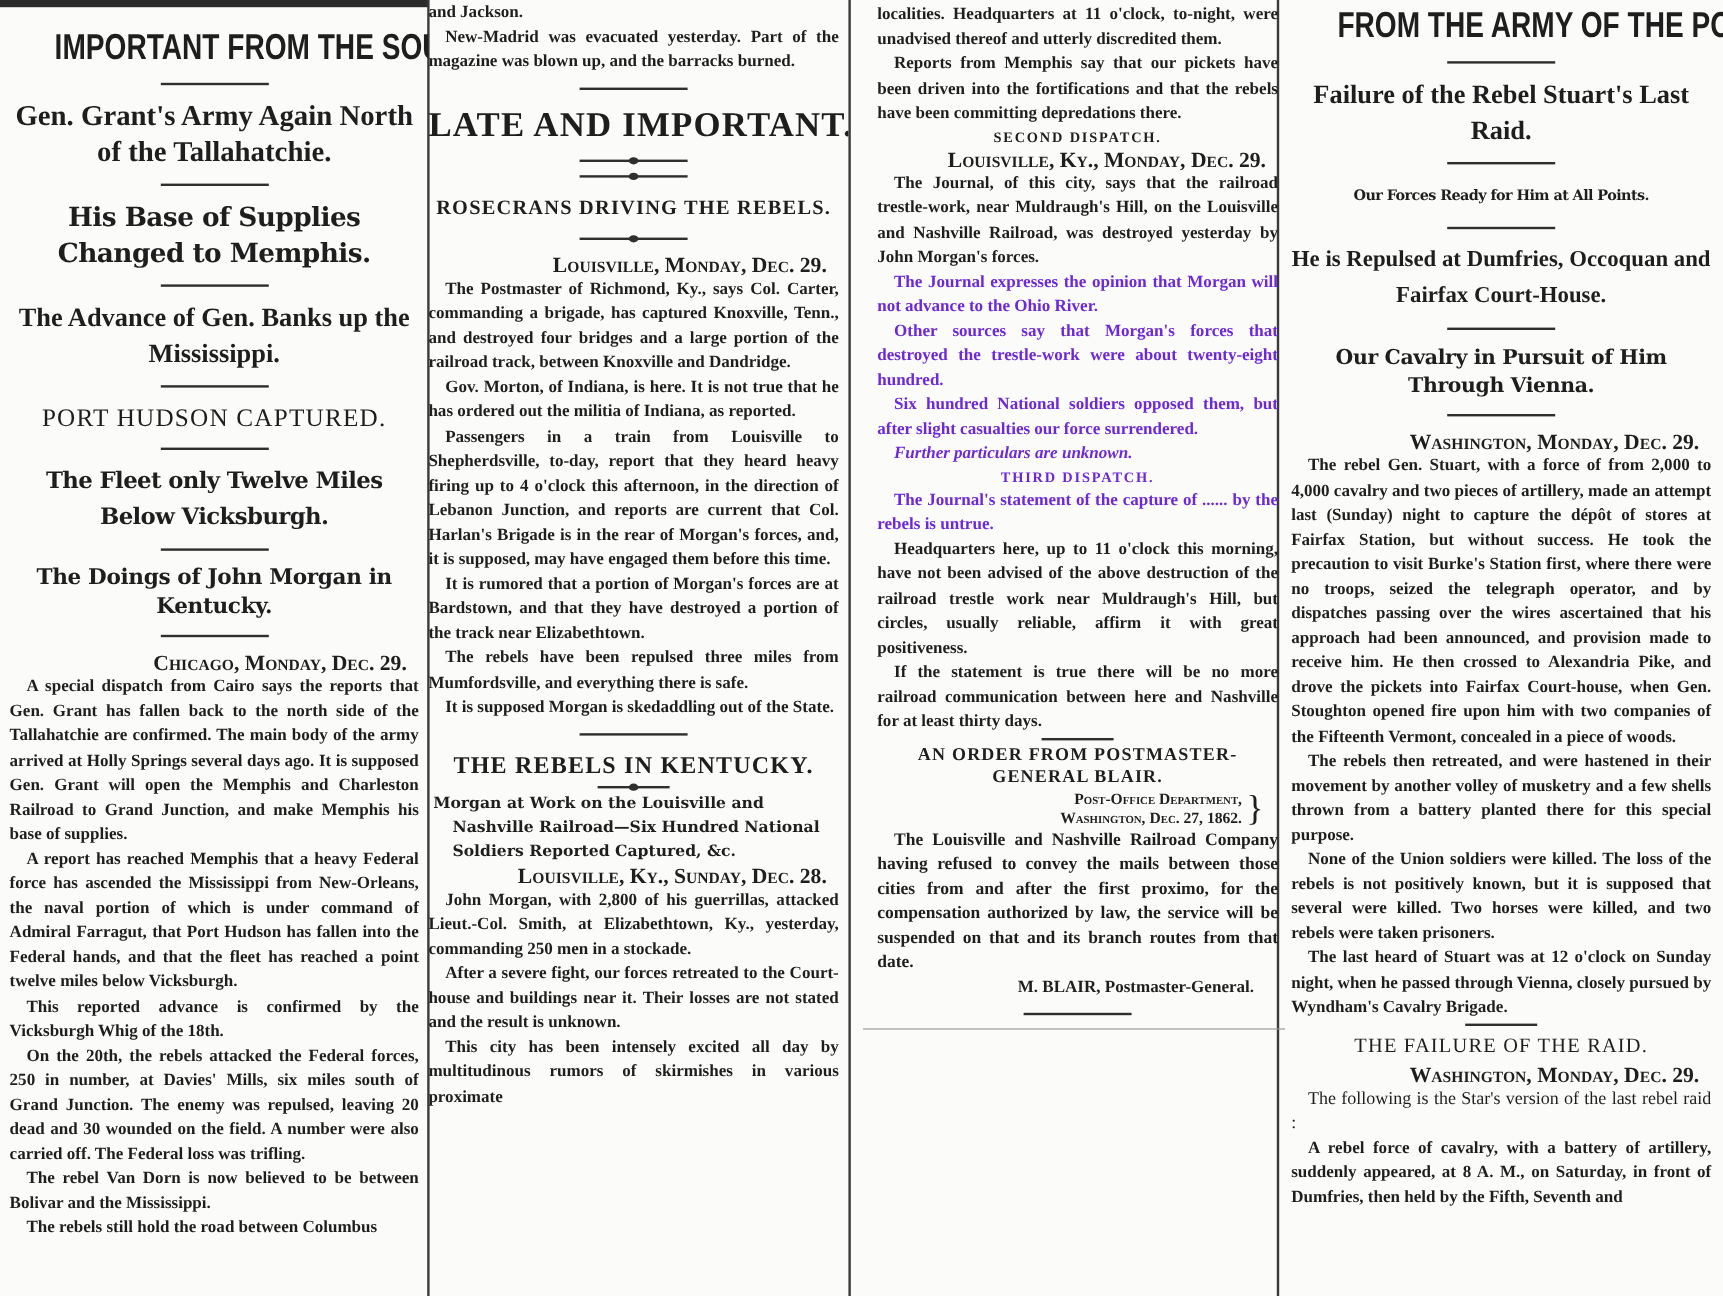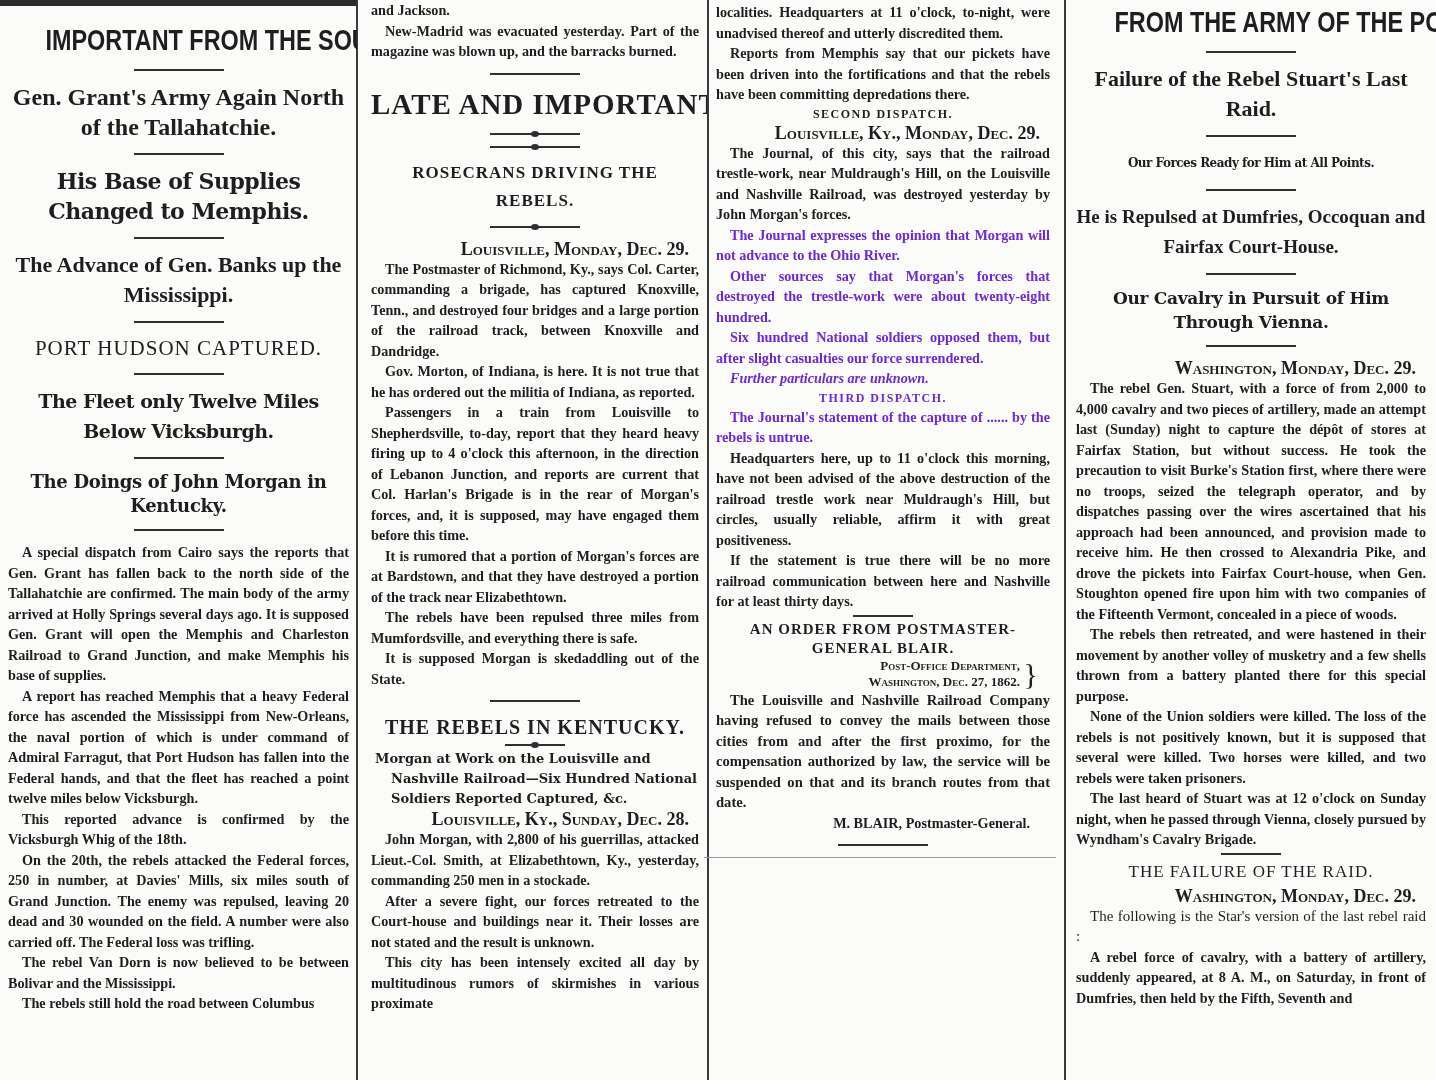--- a/index.html
+++ b/index.html
@@ -3,22 +3,22 @@
 <meta charset="utf-8">
 <style>
   html, body { margin:0; padding:0; }
   body {
     width:1436px; height:1080px; overflow:hidden; position:relative;
     background:#fbfbf9; color:#1e1e1e;
     font-family:"Liberation Serif", "DejaVu Serif", serif;
   }
   .col { position:absolute; top:0; height:1080px; overflow:hidden; box-sizing:border-box; }
   #c1 { left:0; width:357px; padding:6px 8px 0 8px; }
-  #c2 { left:357px; width:350px; padding:0 8px 0 14px; }
-  #c3 { left:704px; width:352px; padding:0 6px 0 12px; }
+  #c2 { left:357px; width:350px; padding:0 8px 0 0; }
+  #c3 { left:719px; width:352px; padding:0 6px 0 12px; }
   #c4 { left:1066px; width:370px; padding:0 10px 0 10px; }
 
   .vrule { position:absolute; top:0; width:2px; background:#3a3a3a; }
   .topbar { position:absolute; left:0; top:0; width:357px; height:6px; background:#2b2b2b; }
 
   .p { font-size:14.2px; line-height:20.5px; text-align:justify; margin:0; text-indent:14px; font-weight:bold; }
   .p.noindent { text-indent:0; }
   .dateline { font-size:18px; line-height:20px; text-align:right; margin:0; padding-right:10px; font-weight:bold; font-variant:small-caps; }
 
   .h-cond { font-family:"Liberation Sans Narrow","Liberation Sans", sans-serif; font-weight:bold; transform:scaleX(0.78); transform-origin:center; white-space:nowrap; letter-spacing:0px; }
@@ -55,20 +55,21 @@
   <div class="hd3">His Base of Supplies Changed to Memphis.</div>
   <div class="rule"></div>
   <div class="hd2" style="font-size:22px;">The Advance of Gen. Banks up the Mississippi.</div>
   <div class="rule"></div>
   <div class="hd-caps">PORT HUDSON CAPTURED.</div>
   <div class="rule"></div>
   <div class="hd3" style="font-size:19px;">The Fleet only Twelve Miles Below Vicksburgh.</div>
   <div class="rule"></div>
   <div class="hd-egy" style="font-size:18px;">The Doings of John Morgan in Kentucky.</div>
   <div class="rule"></div>
+  <p class="dateline">Chicago, Monday, Dec. 29.</p>
   <p class="p">A special dispatch from Cairo says the reports that Gen. Grant has fallen back to the north side of the Tallahatchie are confirmed. The main body of the army arrived at Holly Springs several days ago. It is supposed Gen. Grant will open the Memphis and Charleston Railroad to Grand Junction, and make Memphis his base of supplies.</p>
   <p class="p">A report has reached Memphis that a heavy Federal force has ascended the Mississippi from New-Orleans, the naval portion of which is under command of Admiral Farragut, that Port Hudson has fallen into the Federal hands, and that the fleet has reached a point twelve miles below Vicksburgh.</p>
   <p class="p">This reported advance is confirmed by the Vicksburgh Whig of the 18th.</p>
   <p class="p">On the 20th, the rebels attacked the Federal forces, 250 in number, at Davies' Mills, six miles south of Grand Junction. The enemy was repulsed, leaving 20 dead and 30 wounded on the field. A number were also carried off. The Federal loss was trifling.</p>
   <p class="p">The rebel Van Dorn is now believed to be between Bolivar and the Mississippi.</p>
   <p class="p">The rebels still hold the road between Columbus</p>
 </div>
 
 <div class="col" id="c2">
   <p class="p noindent">and Jackson.</p>

